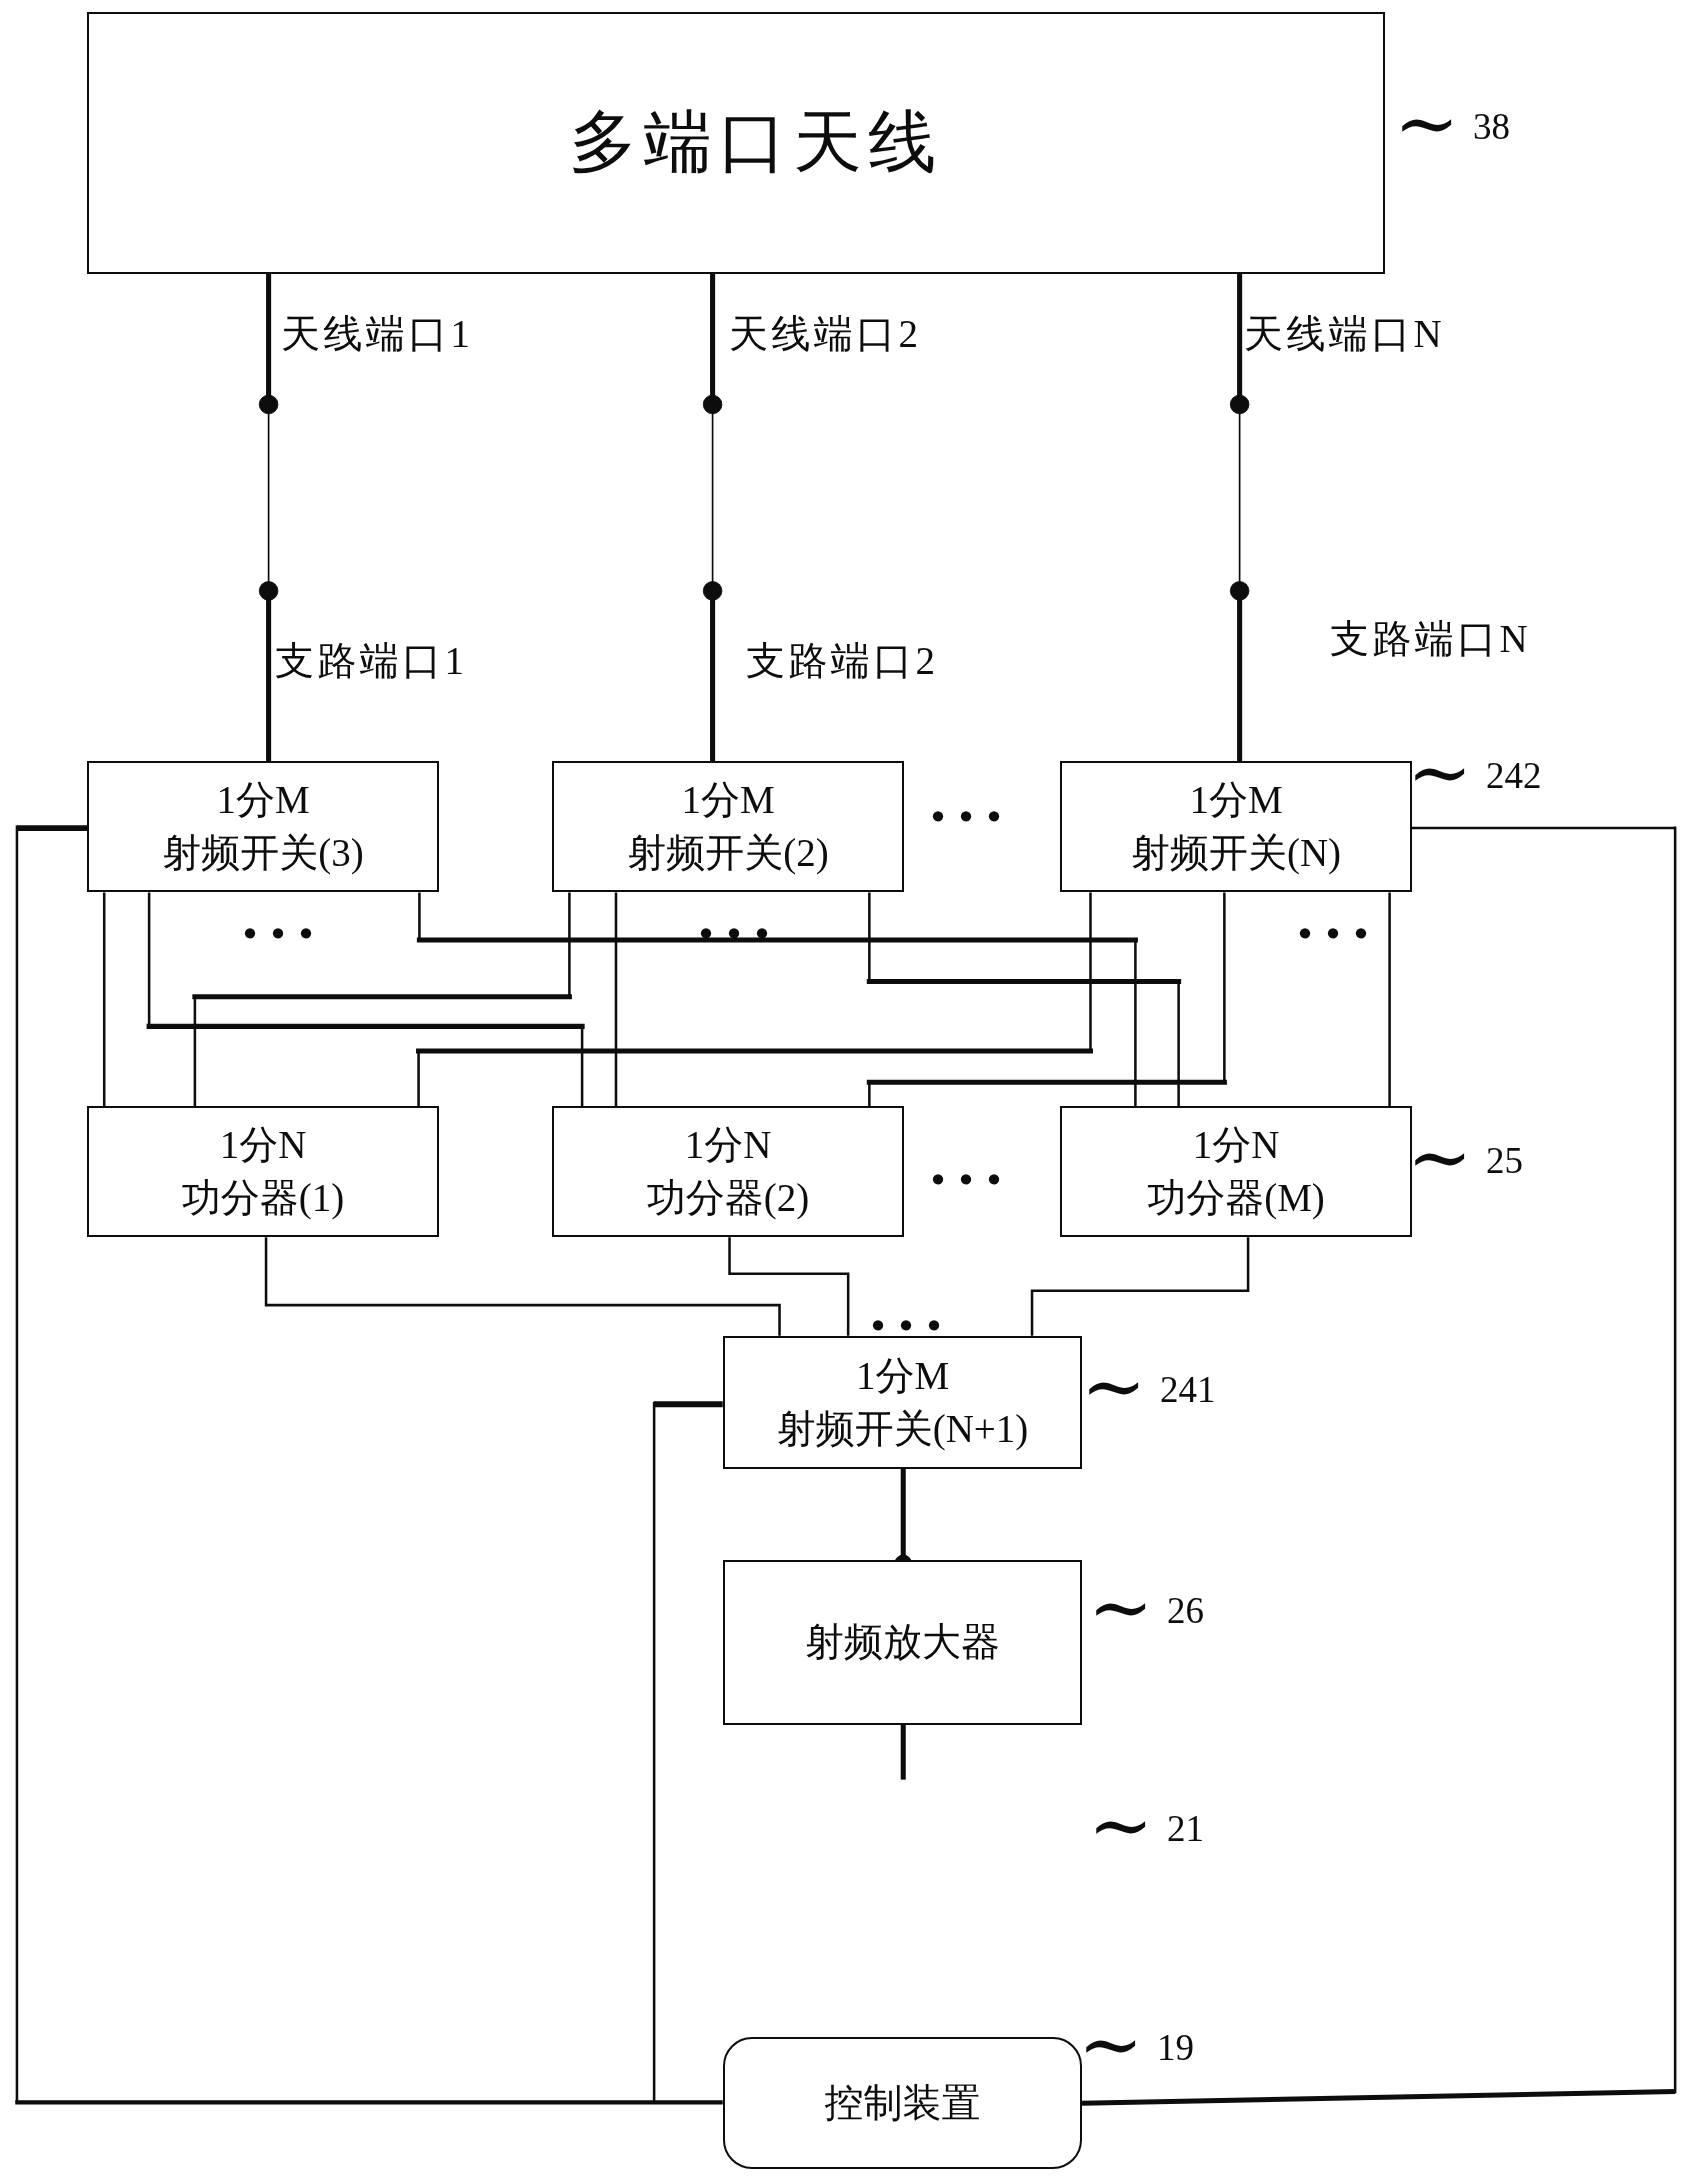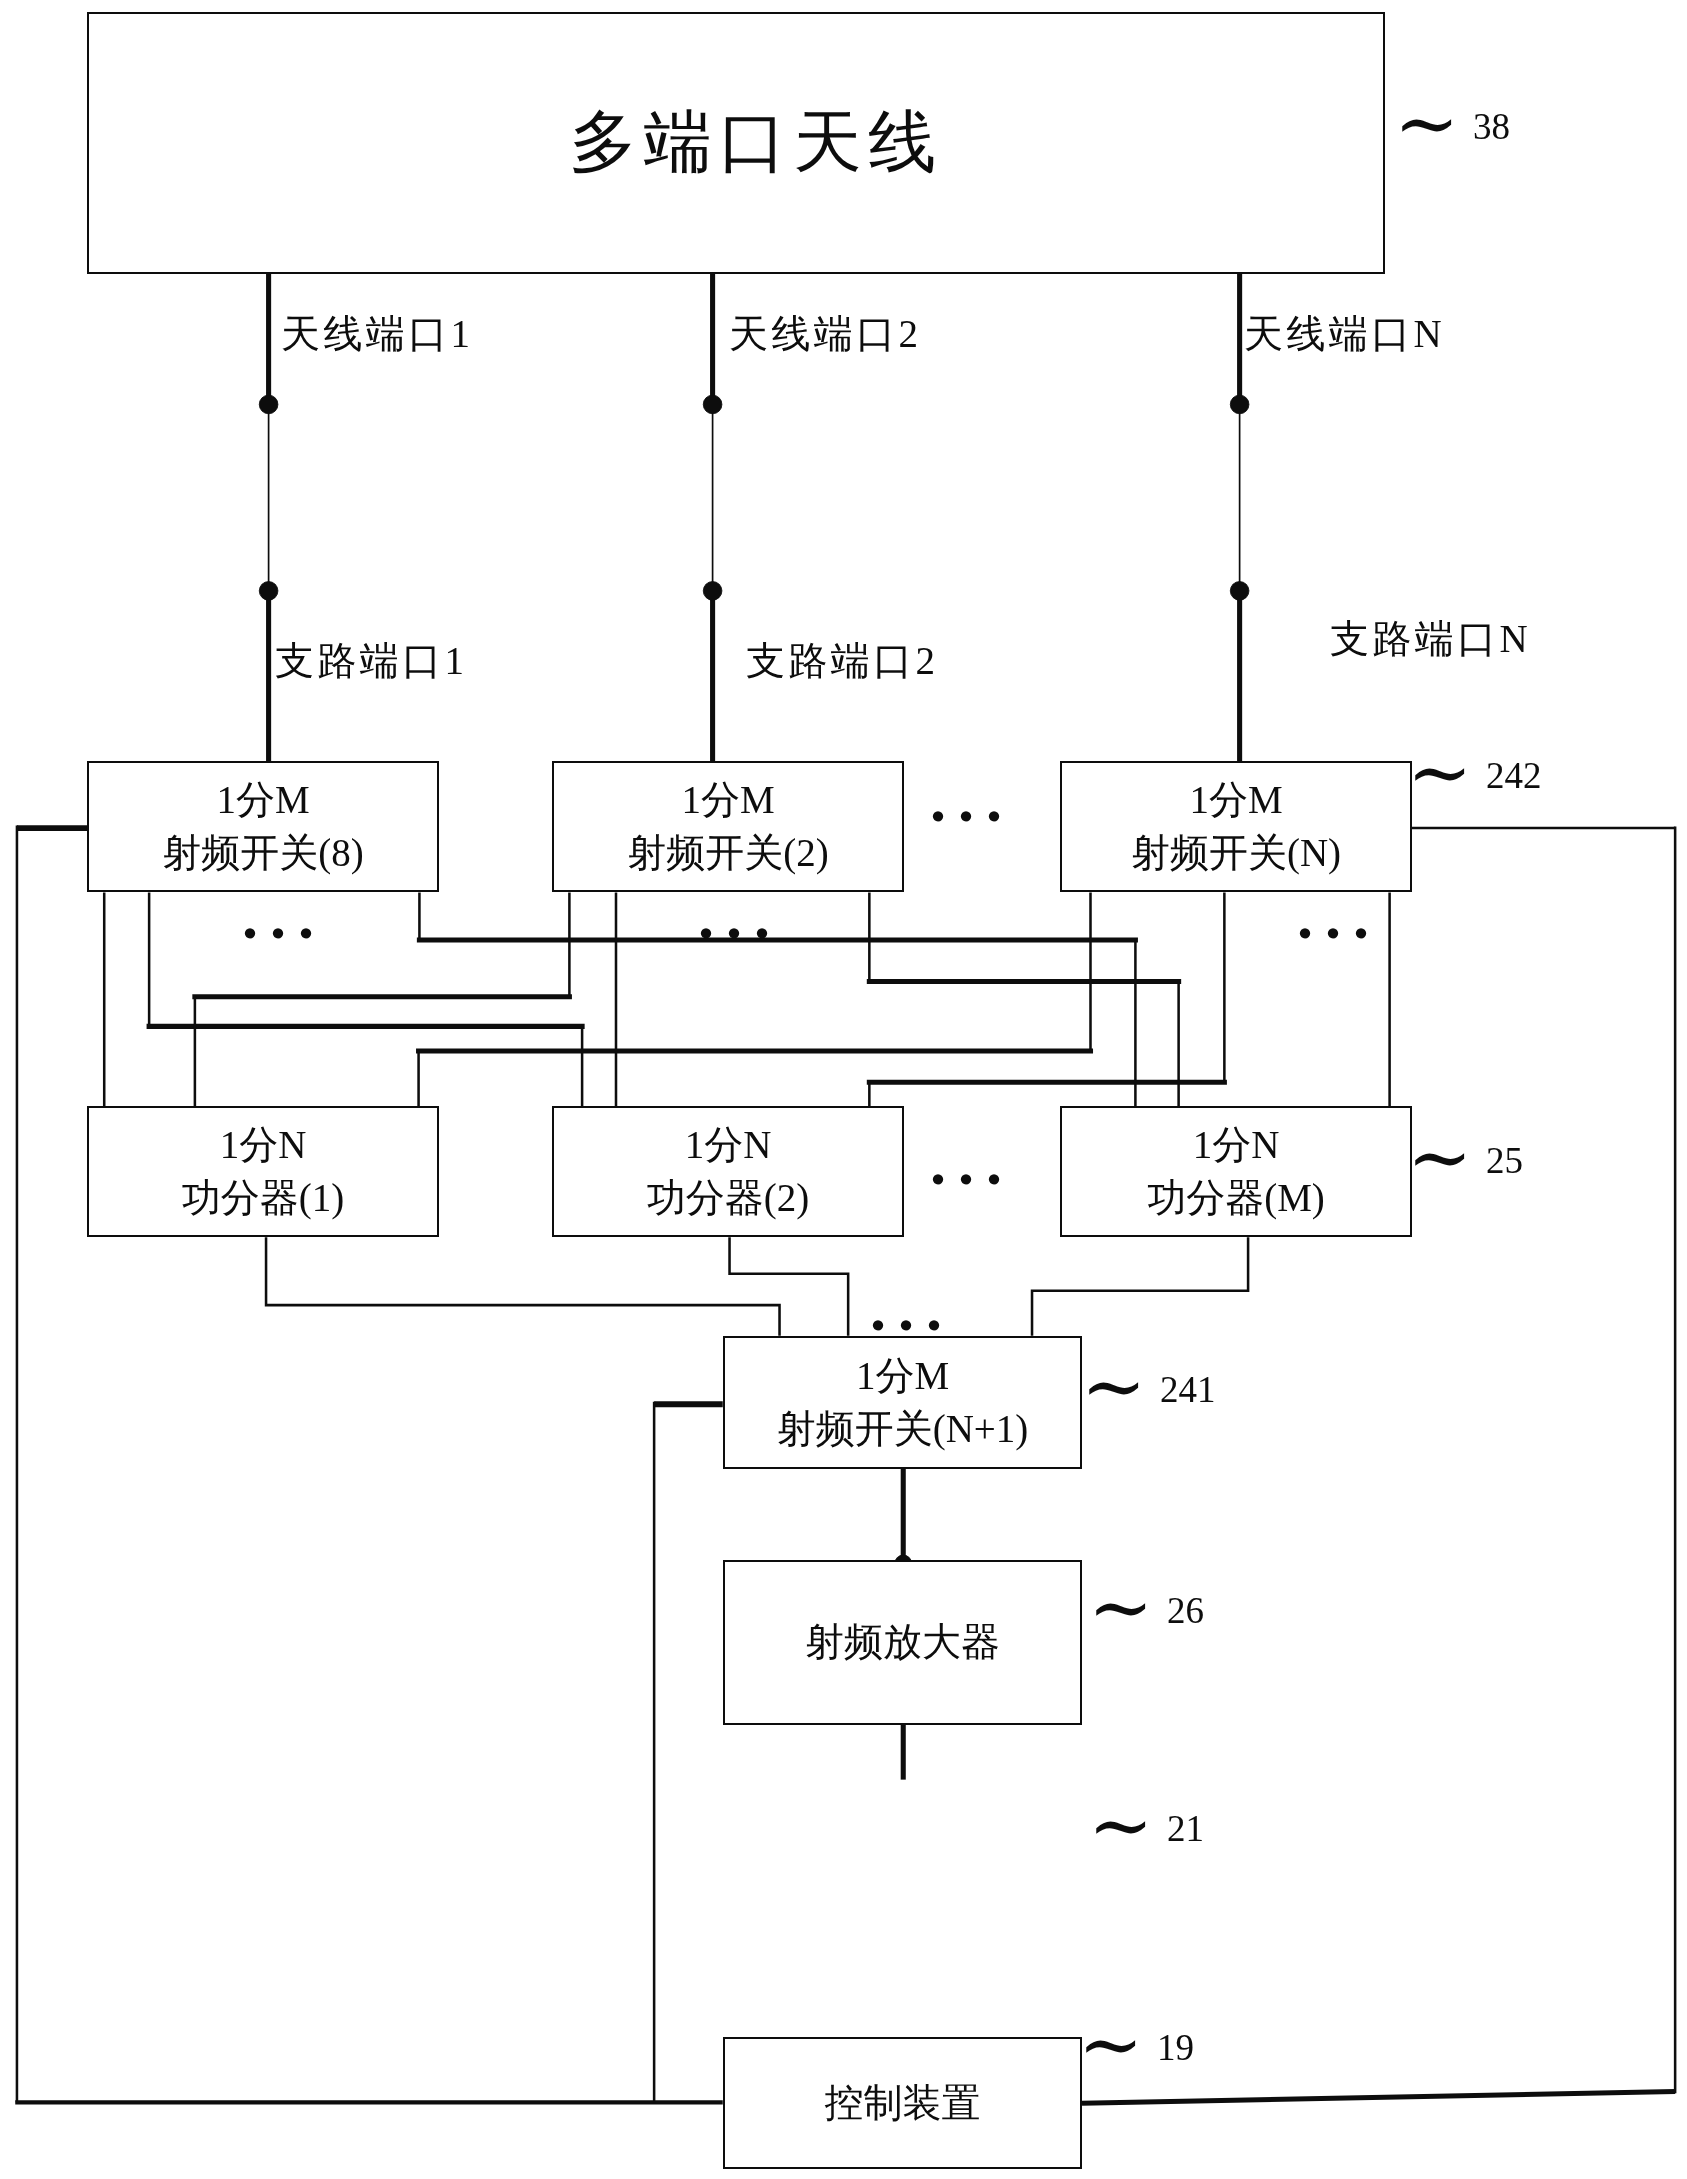--- a/index.html
+++ b/index.html
@@ -149,21 +149,21 @@
       <line x1="1277" y1="2482" x2="1977" y2="2468" stroke-width="6"></line>
     </g>
   </svg>
 
   <div class="box big" style="left:87px;top:12px;width:1298px;height:262px;padding-left:40px;">
     <span class="bl">多端口天线</span>
   </div>
 
   <div class="box" style="left:87px;top:761px;width:352px;height:131px;">
     <span class="bl">1分M</span>
-    <span class="bl">射频开关(8)</span>
+    <span class="bl">射频开关(3)</span>
   </div>
   <div class="box" style="left:552px;top:761px;width:352px;height:131px;">
     <span class="bl">1分M</span>
     <span class="bl">射频开关(2)</span>
   </div>
   <div class="box" style="left:1060px;top:761px;width:352px;height:131px;">
     <span class="bl">1分M</span>
     <span class="bl">射频开关(N)</span>
   </div>
 
@@ -183,21 +183,21 @@
   <div class="box" style="left:723px;top:1336px;width:359px;height:133px;">
     <span class="bl">1分M</span>
     <span class="bl">射频开关(N+1)</span>
   </div>
 
   <div class="box" style="left:723px;top:1560px;width:359px;height:165px;">
     <span class="bl">射频放大器</span>
   </div>
 
 
-  <div class="box" style="left:723px;top:2037px;width:359px;height:132px;">
+  <div class="box" style="left:723px;top:2037px;width:359px;height:132px;border-radius:29px;">
     <span class="bl">控制装置</span>
   </div>
 
   <div class="port-label" style="left:281px;top:307px;">天线端口1</div>
   <div class="port-label" style="left:729px;top:307px;">天线端口2</div>
   <div class="port-label" style="left:1244px;top:307px;">天线端口N</div>
   <div class="port-label" style="left:275px;top:634px;">支路端口1</div>
   <div class="port-label" style="left:746px;top:634px;">支路端口2</div>
   <div class="port-label" style="left:1330px;top:612px;">支路端口N</div>
 

